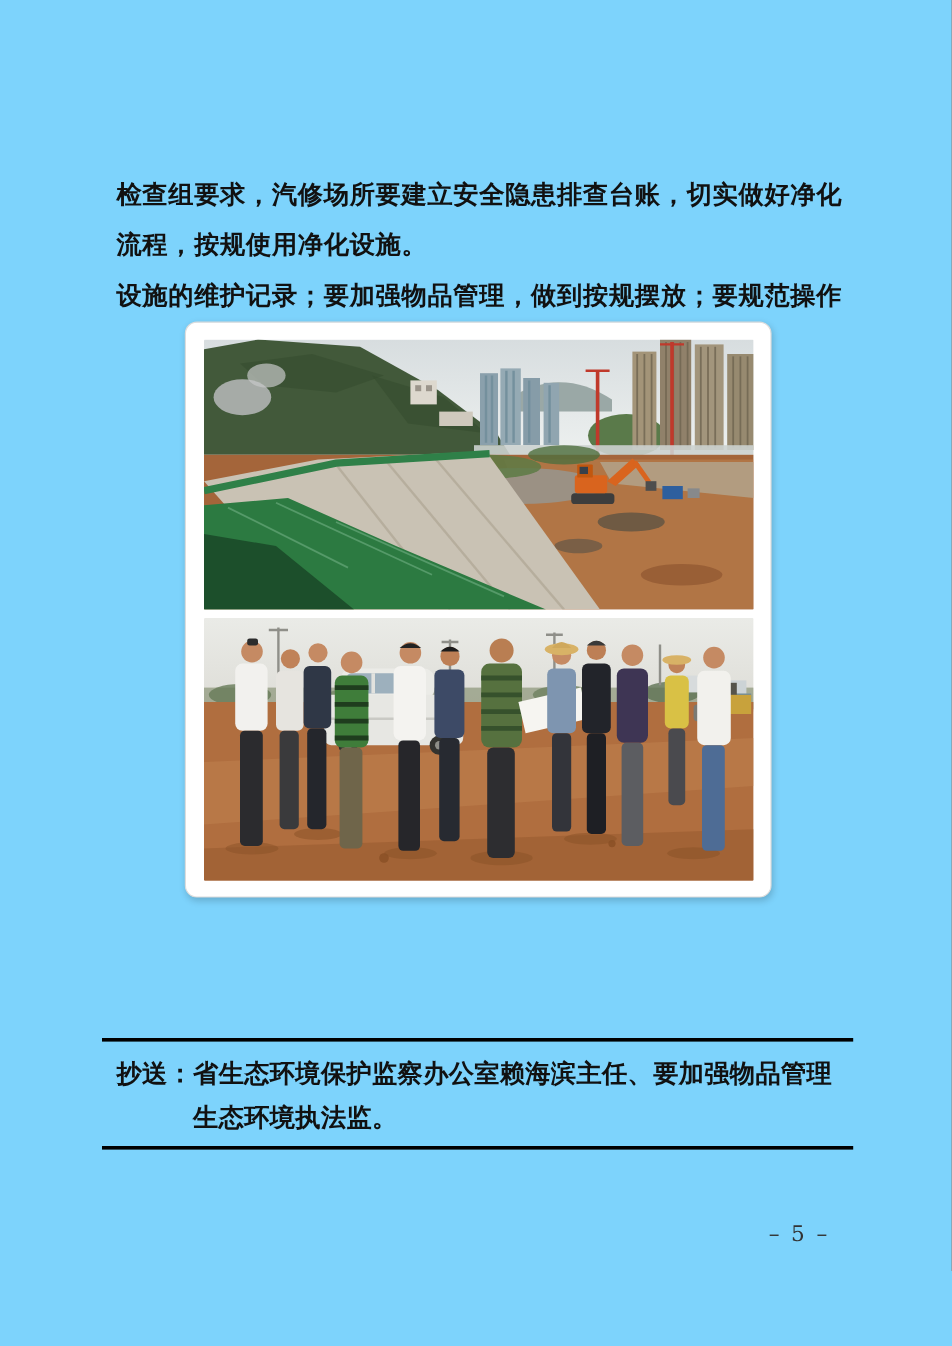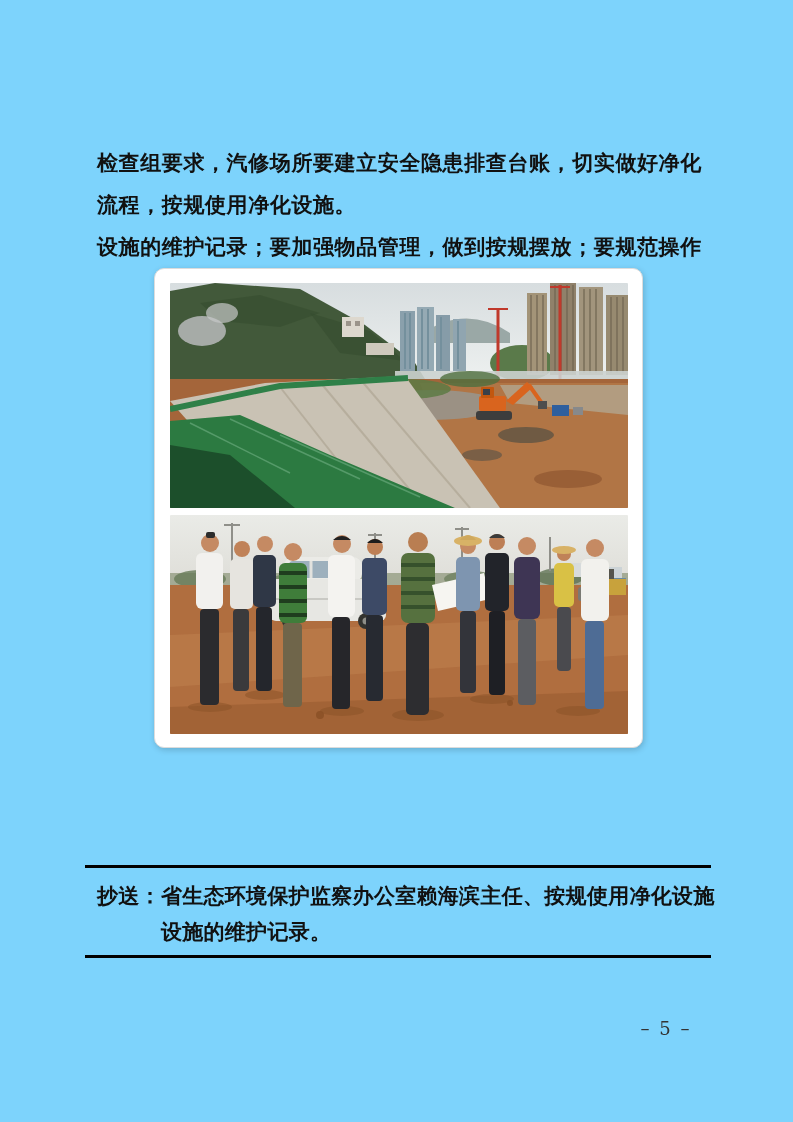--- a/index.html
+++ b/index.html
@@ -305,21 +305,21 @@
         <rect x="411" y="44" width="28" height="62" rx="6" fill="#f2f1ed"></rect>
         <rect x="415" y="106" width="19" height="88" rx="4" fill="#4e6c95"></rect>
       </g>
     </svg>
   </div>
 
   <div class="rule top"></div>
   <div class="cc">
     <span class="cc-label">抄送：</span>
     <div class="cc-body">
-      <div>省生态环境保护监察办公室赖海滨主任、按规使用净化设施</div>
-      <div>设施的维护记录。</div>
+      <div>省生态环境保护监察办公室赖海滨主任、要加强物品管理</div>
+      <div>生态环境执法监。</div>
     </div>
   </div>
   <div class="rule bottom"></div>
 
   <div class="page-number">– 5 –</div>
 
 </div>
 
 </body></html>

